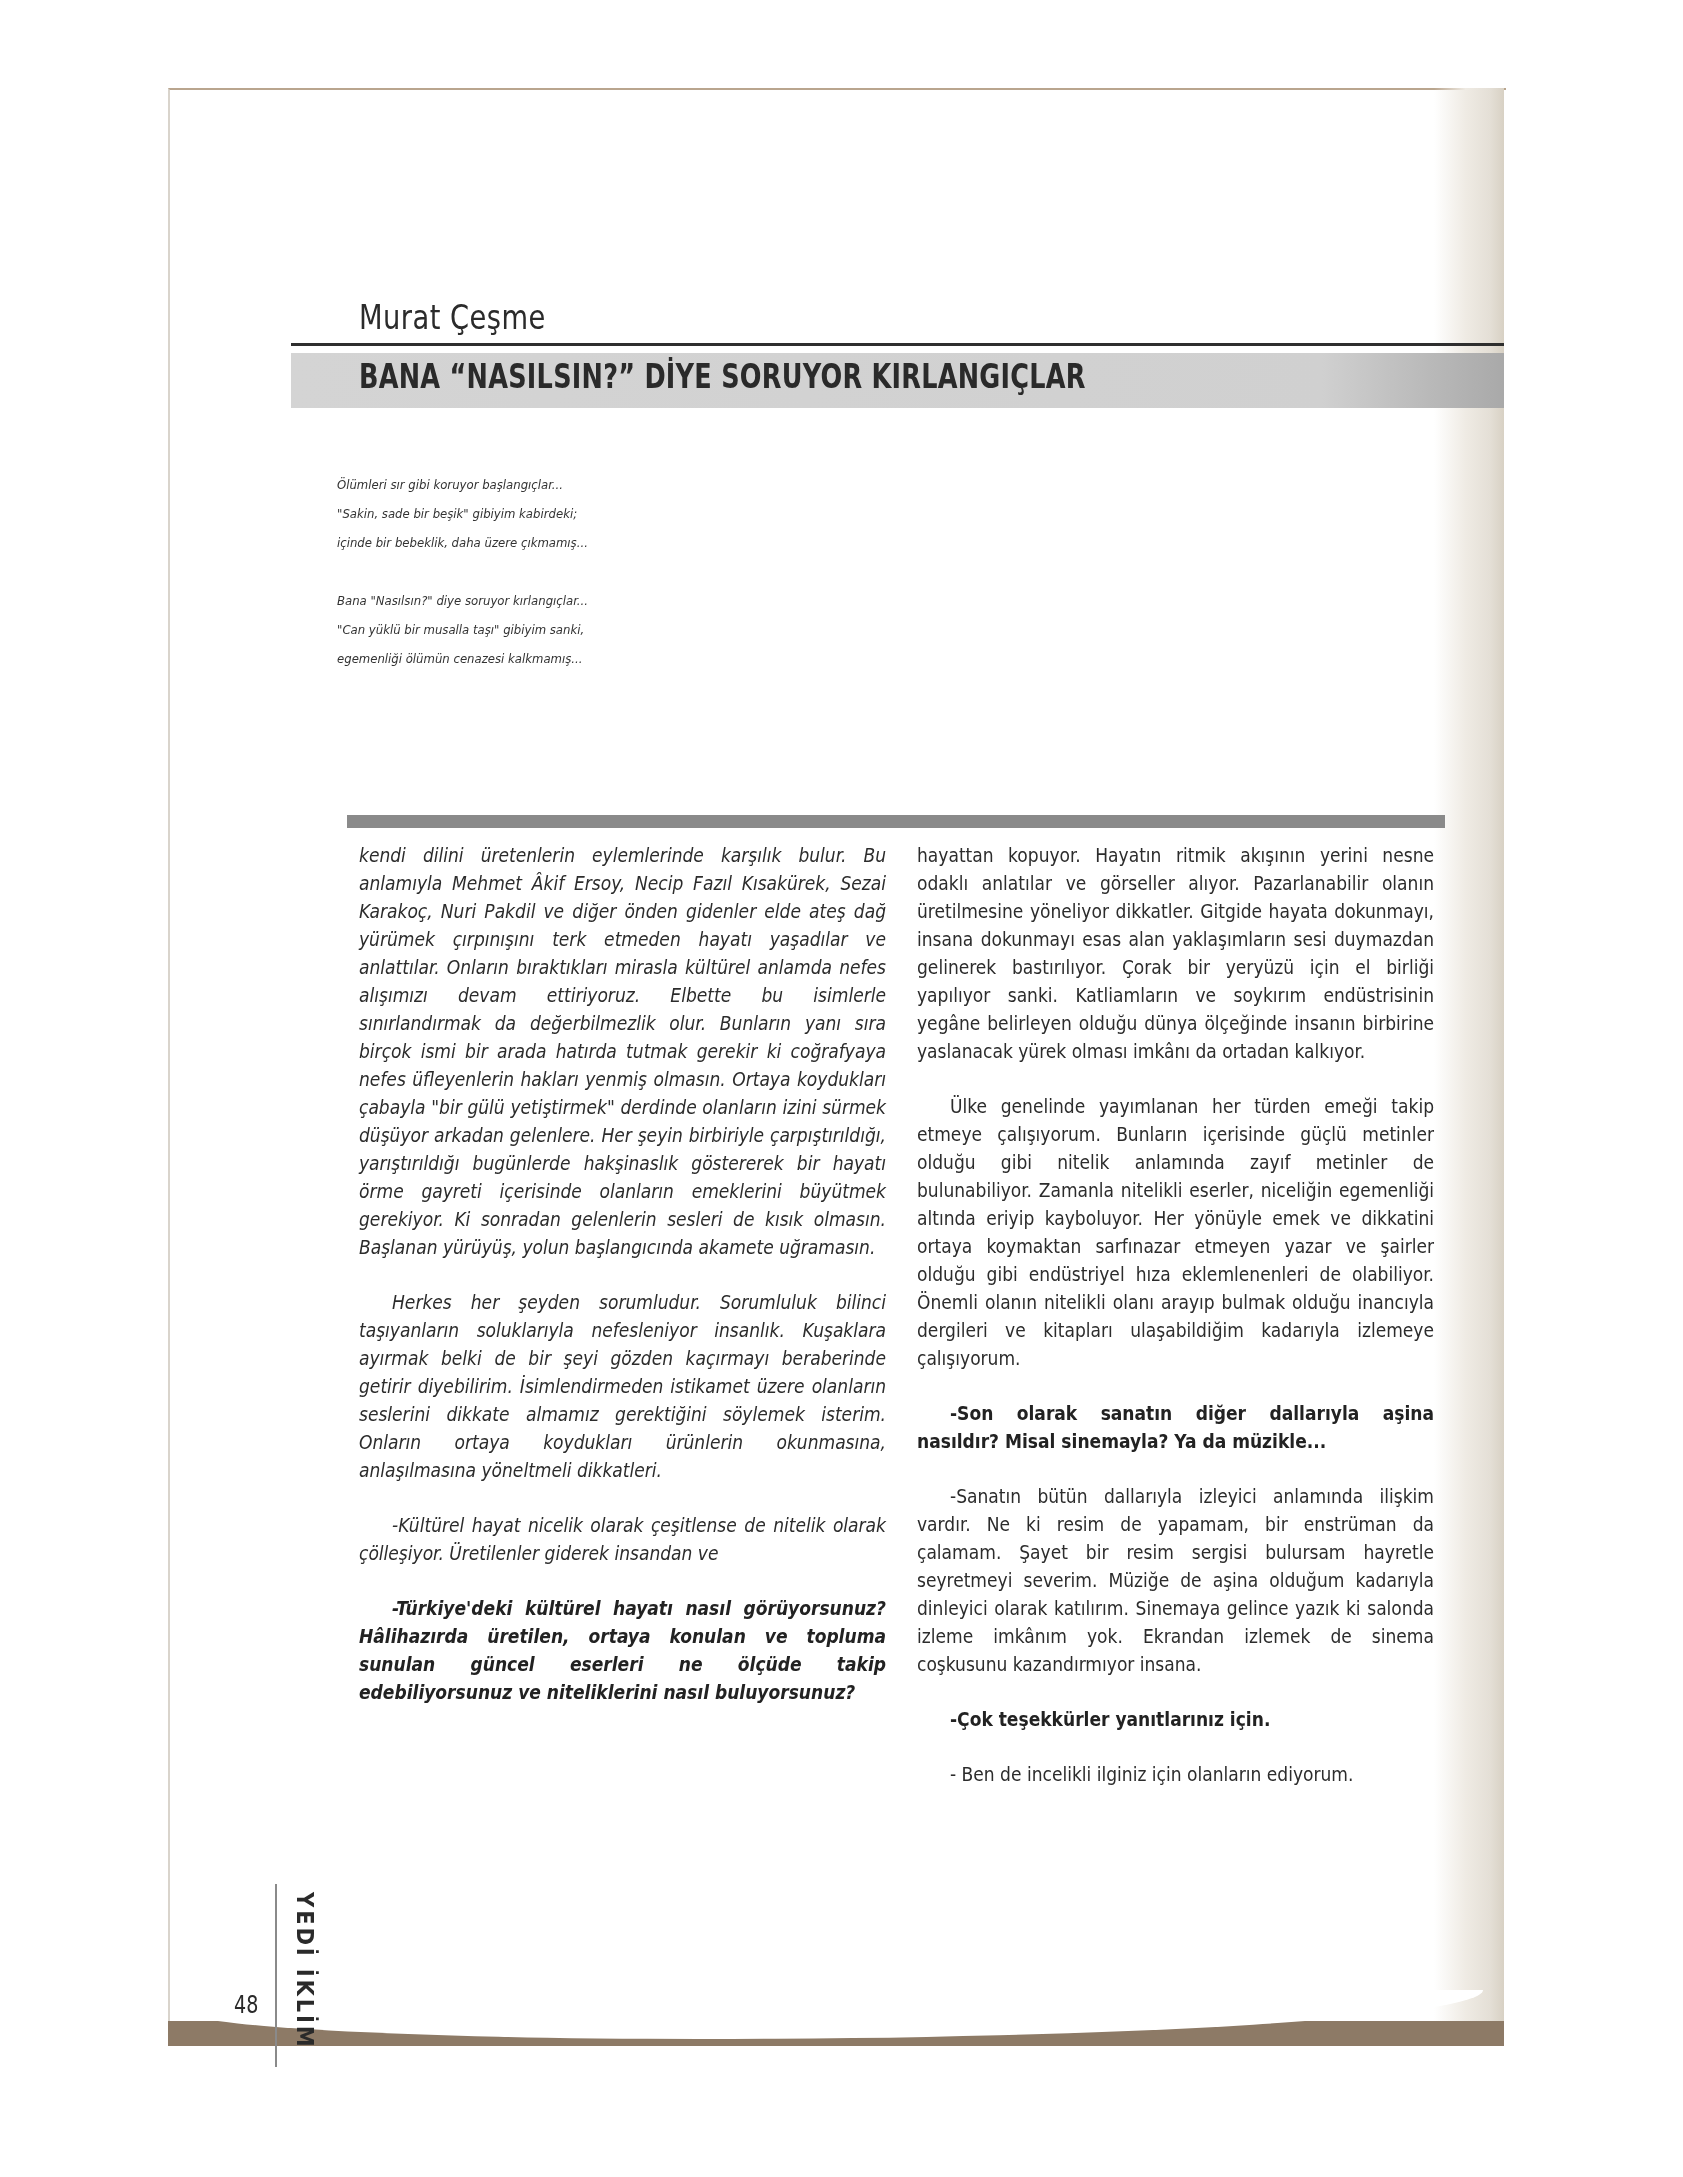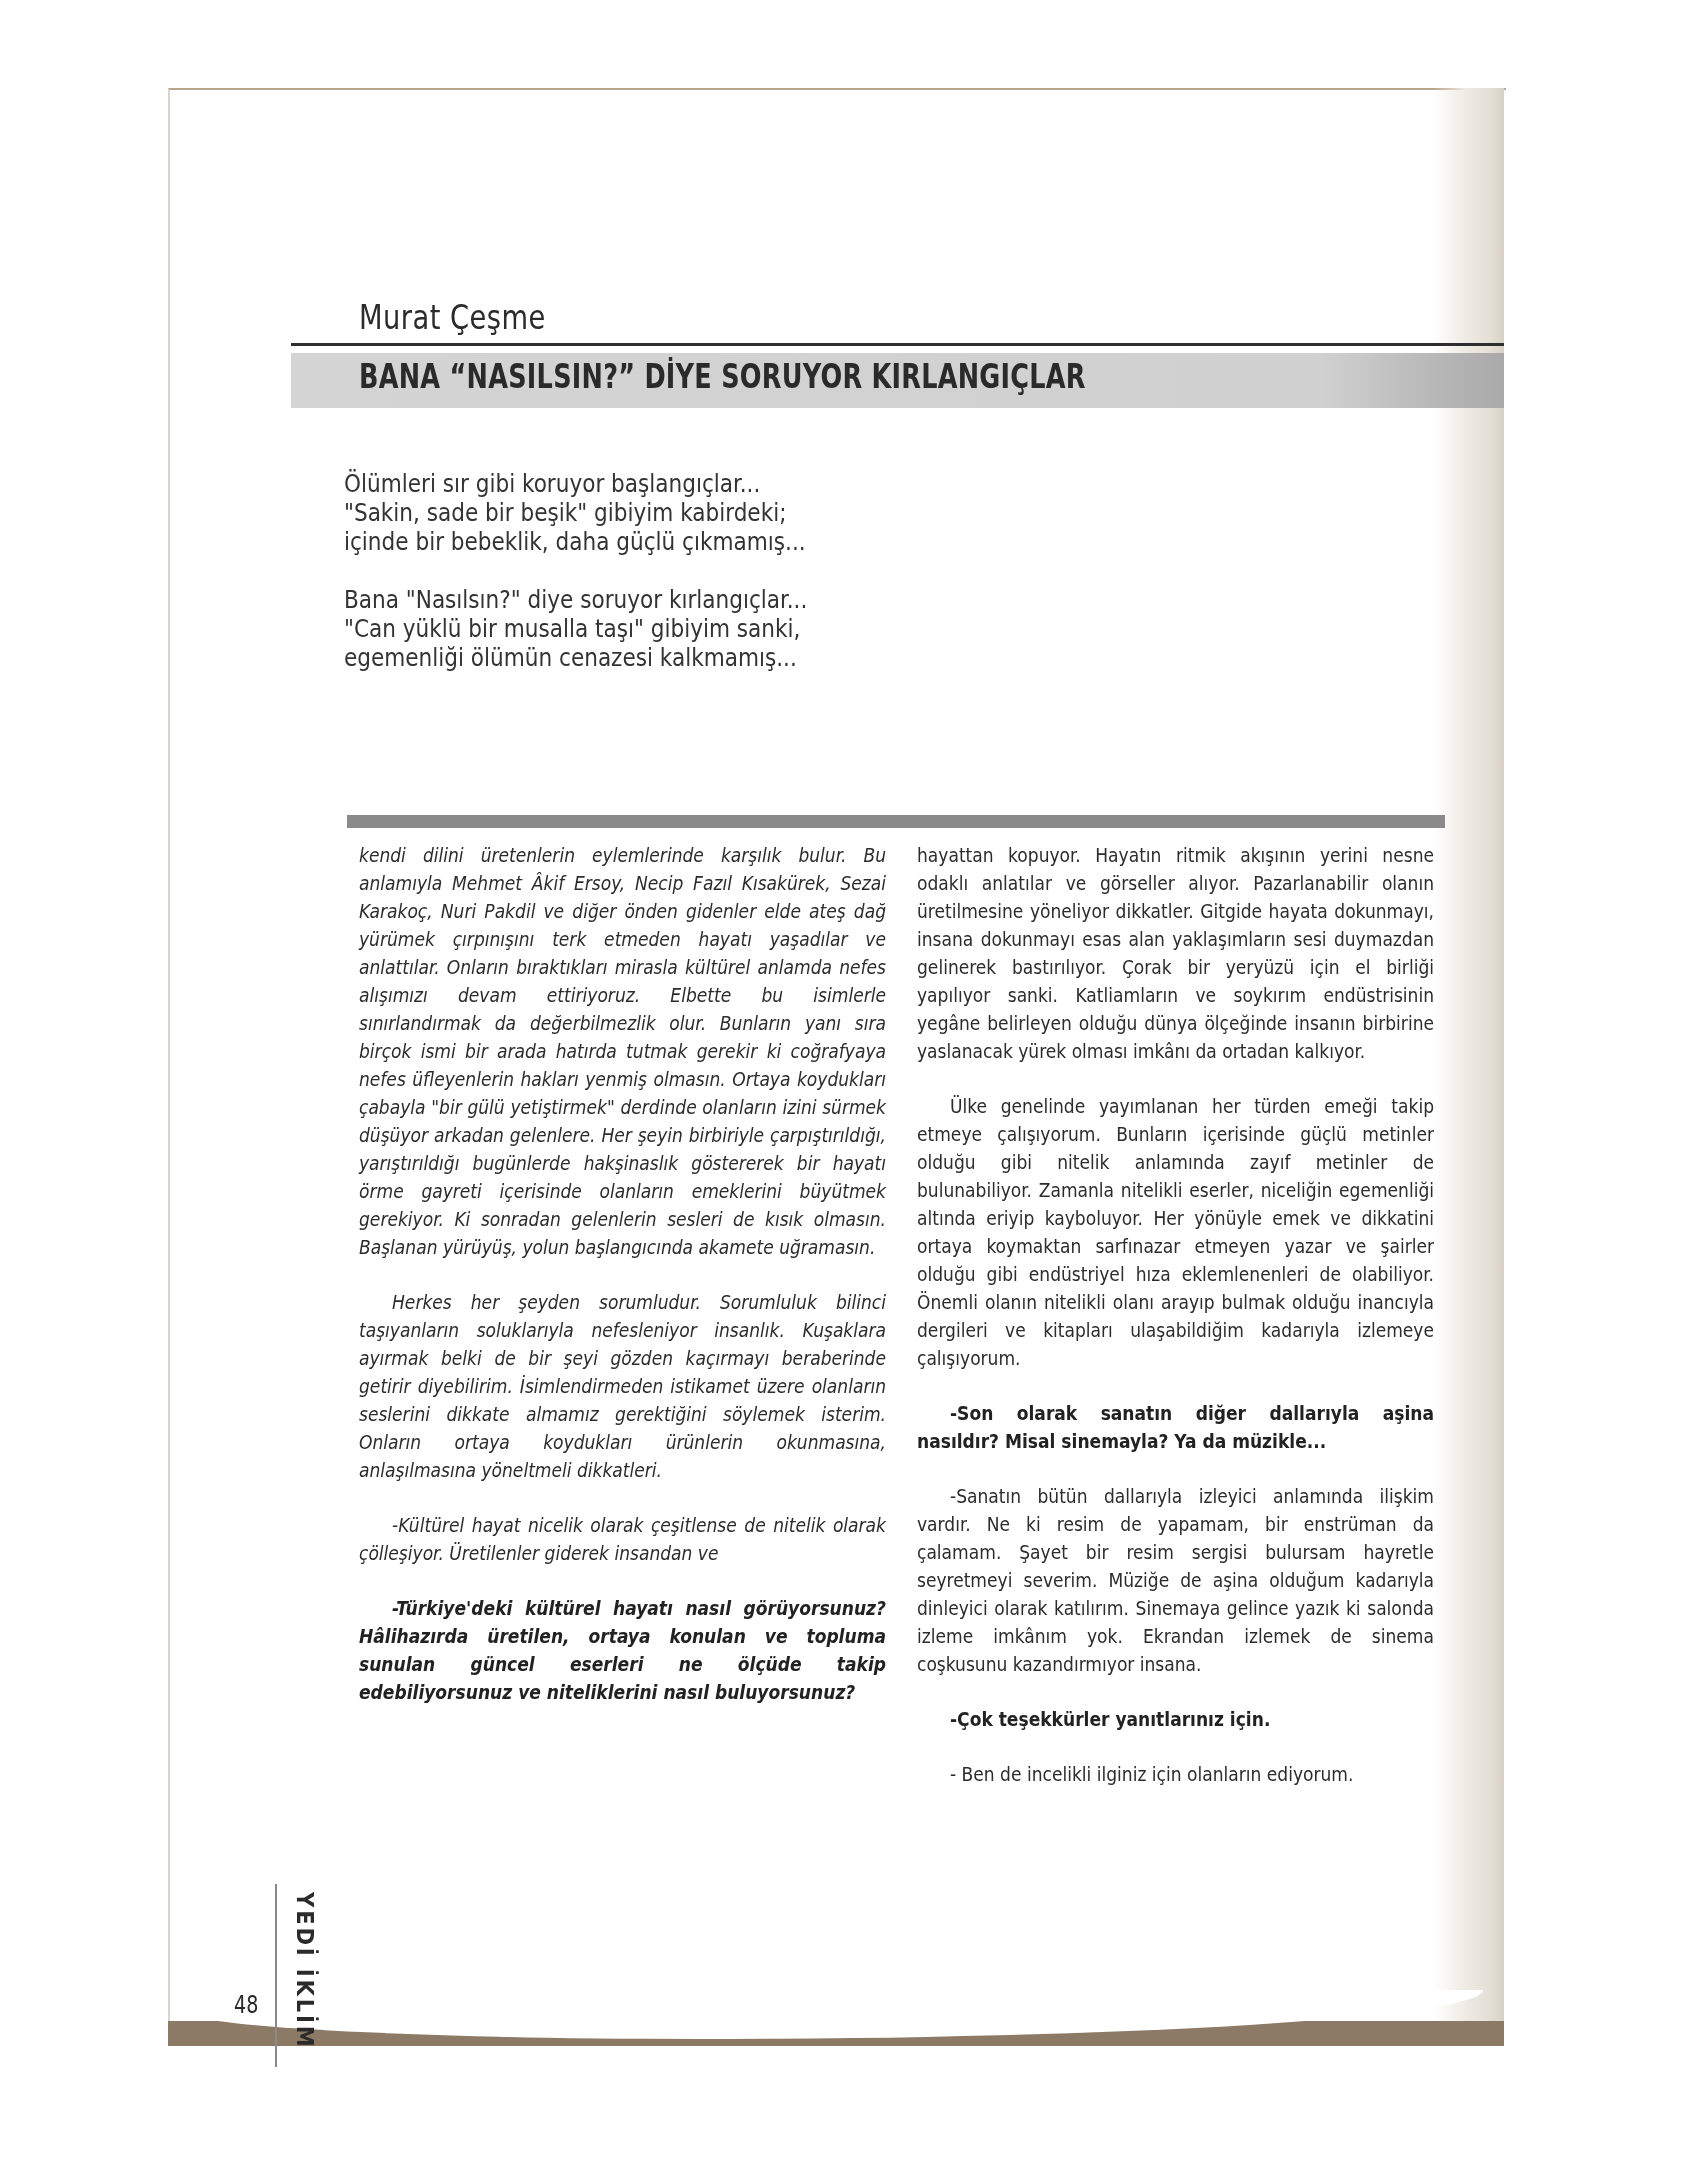--- a/index.html
+++ b/index.html
@@ -32,21 +32,21 @@
   }
   .rule-top { position:absolute; left:291px; top:343px; width:1213px; height:2.9px; background:#2e2e2e; }
   .title-band {
     position:absolute; left:291px; top:353px; width:1213px; height:55px;
     background:linear-gradient(to right,#d4d4d4 0%,#d0d0d0 85%,#a9a9a9 100%);
   }
   .title {
     position:absolute; left:359px; top:357px; font-size:33px; font-weight:bold; color:#2a2a2a;
     letter-spacing:0.3px; transform:scaleX(0.86); transform-origin:left; white-space:nowrap;
   }
-  .poem { position:absolute; left:344px; top:470px; font-size:24px; line-height:29px; color:#333; }
+  .poem { position:absolute; left:337px; top:470px; font-size:13px; line-height:29px; color:#333;font-style:italic; }
   .poem .line { white-space:nowrap; }
   .poem .gap { height:29px; }
   .sep-bar { position:absolute; left:347px; top:815px; width:1098px; height:12.7px; background:#8a8a8a; }
   .col { position:absolute; top:841px; width:527px; font-size:19px; line-height:28px; color:#2c2c2c; }
   .col-left { left:359px;font-style:italic; }
   .col-right { left:917px; width:517px; }
   .col p { margin:0 0 27px 0; text-align:justify; text-align-last:left; }
   .col p.indent { text-indent:33px; }
   .col p.q { font-weight:bold; color:#222; }
   .col p.cont { text-indent:0; }
@@ -67,21 +67,21 @@
 
 <div class="author">Murat Çeşme</div>
 <div class="rule-top"></div>
 <div class="title-band"></div>
 <div class="title">BANA “NASILSIN?” DİYE SORUYOR KIRLANGIÇLAR</div>
 
 <div class="poem">
   <div>
     <div class="line">Ölümleri sır gibi koruyor başlangıçlar...</div>
     <div class="line">"Sakin, sade bir beşik" gibiyim kabirdeki;</div>
-    <div class="line">içinde bir bebeklik, daha güçlü çıkmamış...</div>
+    <div class="line">içinde bir bebeklik, daha üzere çıkmamış...</div>
   </div>
   <div class="gap"></div>
   <div>
     <div class="line">Bana "Nasılsın?" diye soruyor kırlangıçlar...</div>
     <div class="line">"Can yüklü bir musalla taşı" gibiyim sanki,</div>
     <div class="line">egemenliği ölümün cenazesi kalkmamış...</div>
   </div>
 </div>
 
 <div class="sep-bar"></div>

